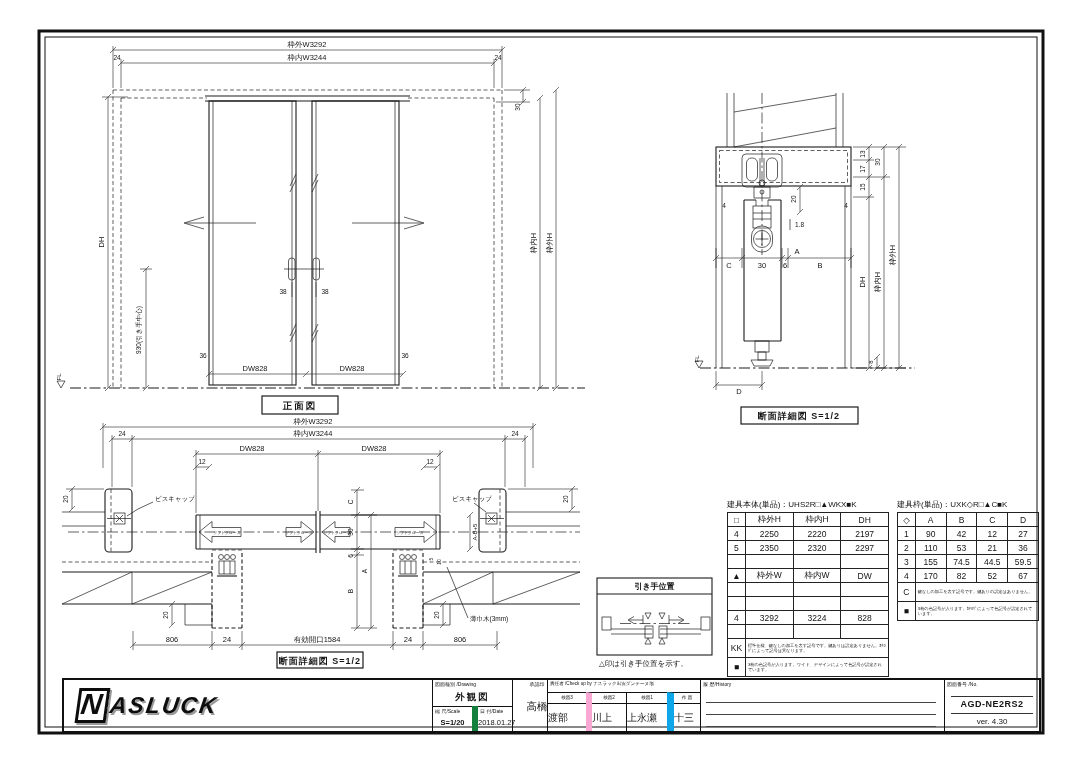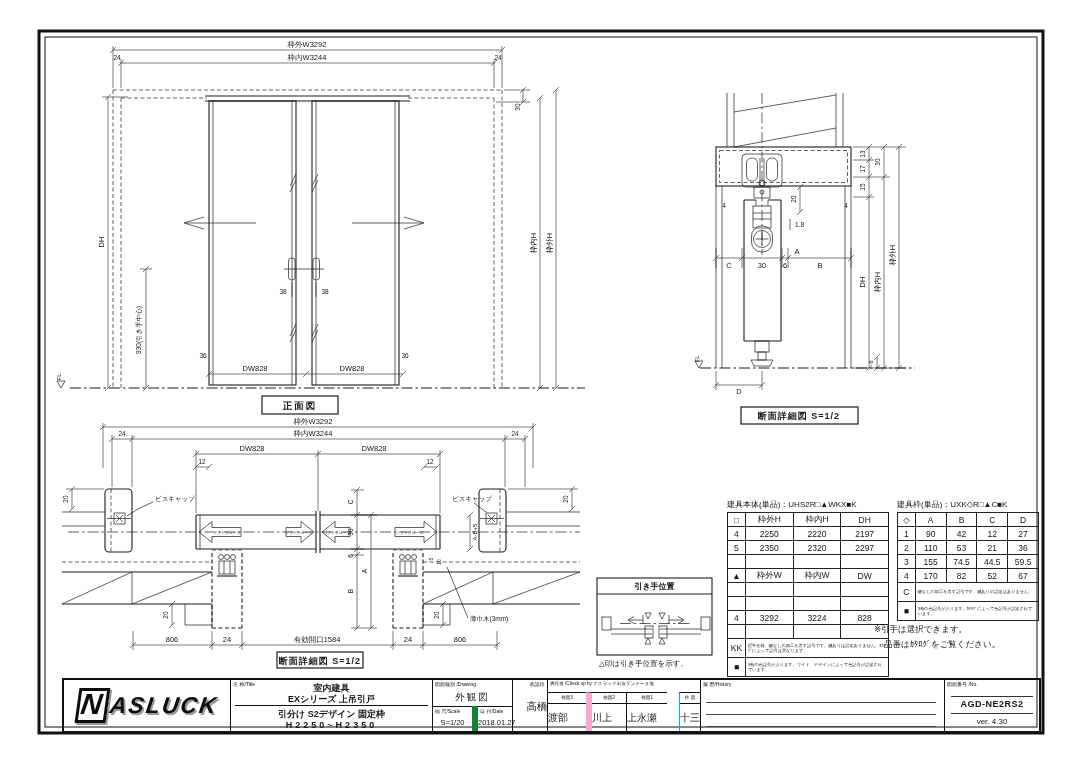--- a/index.html
+++ b/index.html
@@ -459,47 +459,35 @@
         <td class="note" colspan="4">鍵なしの加工を表す記号です。鍵ありの設定はありません。</td>
       </tr>
       <tr>
         <td>■</td>
         <td class="note" colspan="4">3桁の色記号が入ります。ｶﾀﾛｸﾞによって色記号が設定されています。</td>
       </tr>
     </tbody>
       </table>
   </div>
 
-  <div class="footnotes">
-    <div>※引手は選択できます。</div>
-    <div class="fn2">品番はｶﾀﾛｸﾞをご覧ください。</div>
-  </div>
 
   <div class="tb">
     <div class="cell" style="left:0;width:166px;">
       <div class="logo">
         <span class="logo-n">N</span>
         <span class="logo-rest">ASLUCK</span>
       </div>
     </div>
-    <div class="cell bl" style="left:166px;width:202px;">
-      <span class="tb-label">名 称/Title</span>
-      <div class="ctr" style="top:2px;font-size:9px;font-weight:bold;">室内建具</div>
-      <div class="ctr" style="top:13px;font-size:9px;font-weight:bold;">EXシリーズ 上吊引戸</div>
-      <div style="position:absolute;top:25px;left:4px;right:4px;border-top:1px solid #111;"></div>
-      <div class="ctr" style="top:28px;font-size:9px;font-weight:bold;">引分け S2デザイン 固定枠</div>
-      <div class="ctr" style="top:40px;font-size:9px;font-weight:bold;letter-spacing:3px;">H2250~H2350</div>
-    </div>
     <div class="cell bl" style="left:368px;width:80px;">
       <span class="tb-label">図面種別 /Drawing</span>
-      <div class="ctr" style="top:11px;font-size:9.5px;font-weight:normal;letter-spacing:2px;">外観図</div>
+      <div class="ctr" style="top:11px;font-size:9.5px;font-weight:bold;letter-spacing:2px;">外観図</div>
       <div style="position:absolute;top:26px;left:0;right:0;border-top:1px solid #111;"></div>
       <div style="position:absolute;top:26px;left:0;width:39px;height:25px;">
         <span class="tb-label" style="top:2px;">縮 尺/Scale</span>
-        <div class="ctr" style="top:12px;font-size:7.5px;">S=1/20</div>
+        <div class="ctr" style="top:12px;font-size:7.5px;font-weight:bold;">S=1/20</div>
       </div>
       <div style="position:absolute;top:26px;left:39px;right:0;bottom:0;border-left:6px solid #15803d;">
         <span class="tb-label" style="top:2px;">日 付/Date</span>
         <div class="ctr" style="top:12px;font-size:7.5px;">2018.01.27</div>
       </div>
     </div>
     <div class="cell bl" style="left:448px;width:35px;padding-left:48px;">
       <div class="ctr" style="top:1px;font-size:5px;">承認印</div>
       <div class="ctr" style="top:20px;font-size:10.5px;">高橋</div>
     </div>
@@ -510,21 +498,21 @@
         <div class="chk-n">渡部</div>
       </div>
       <div class="chk-col" style="left:38px;width:40px;border-left:6px solid #f9a8d4;">
         <div class="chk-h">検図2</div>
         <div class="chk-n">川上</div>
       </div>
       <div class="chk-col" style="left:78px;width:41px;border-left:1px solid #111;">
         <div class="chk-h">検図1</div>
         <div class="chk-n">上永瀬</div>
       </div>
-      <div class="chk-col" style="left:131px;right:0;border-left:1px solid #0ea5e9;">
+      <div class="chk-col" style="left:119px;right:0;border-left:7px solid #0ea5e9;">
         <div class="chk-h">作 図</div>
         <div class="chk-n">十三</div>
       </div>
     </div>
     <div class="cell bl" style="left:636px;width:244px;">
       <span class="tb-label">履 歴/History</span>
       <div class="hist-line" style="top:22px;"></div>
       <div class="hist-line" style="top:34px;"></div>
       <div class="hist-line" style="top:46px;"></div>
     </div>

